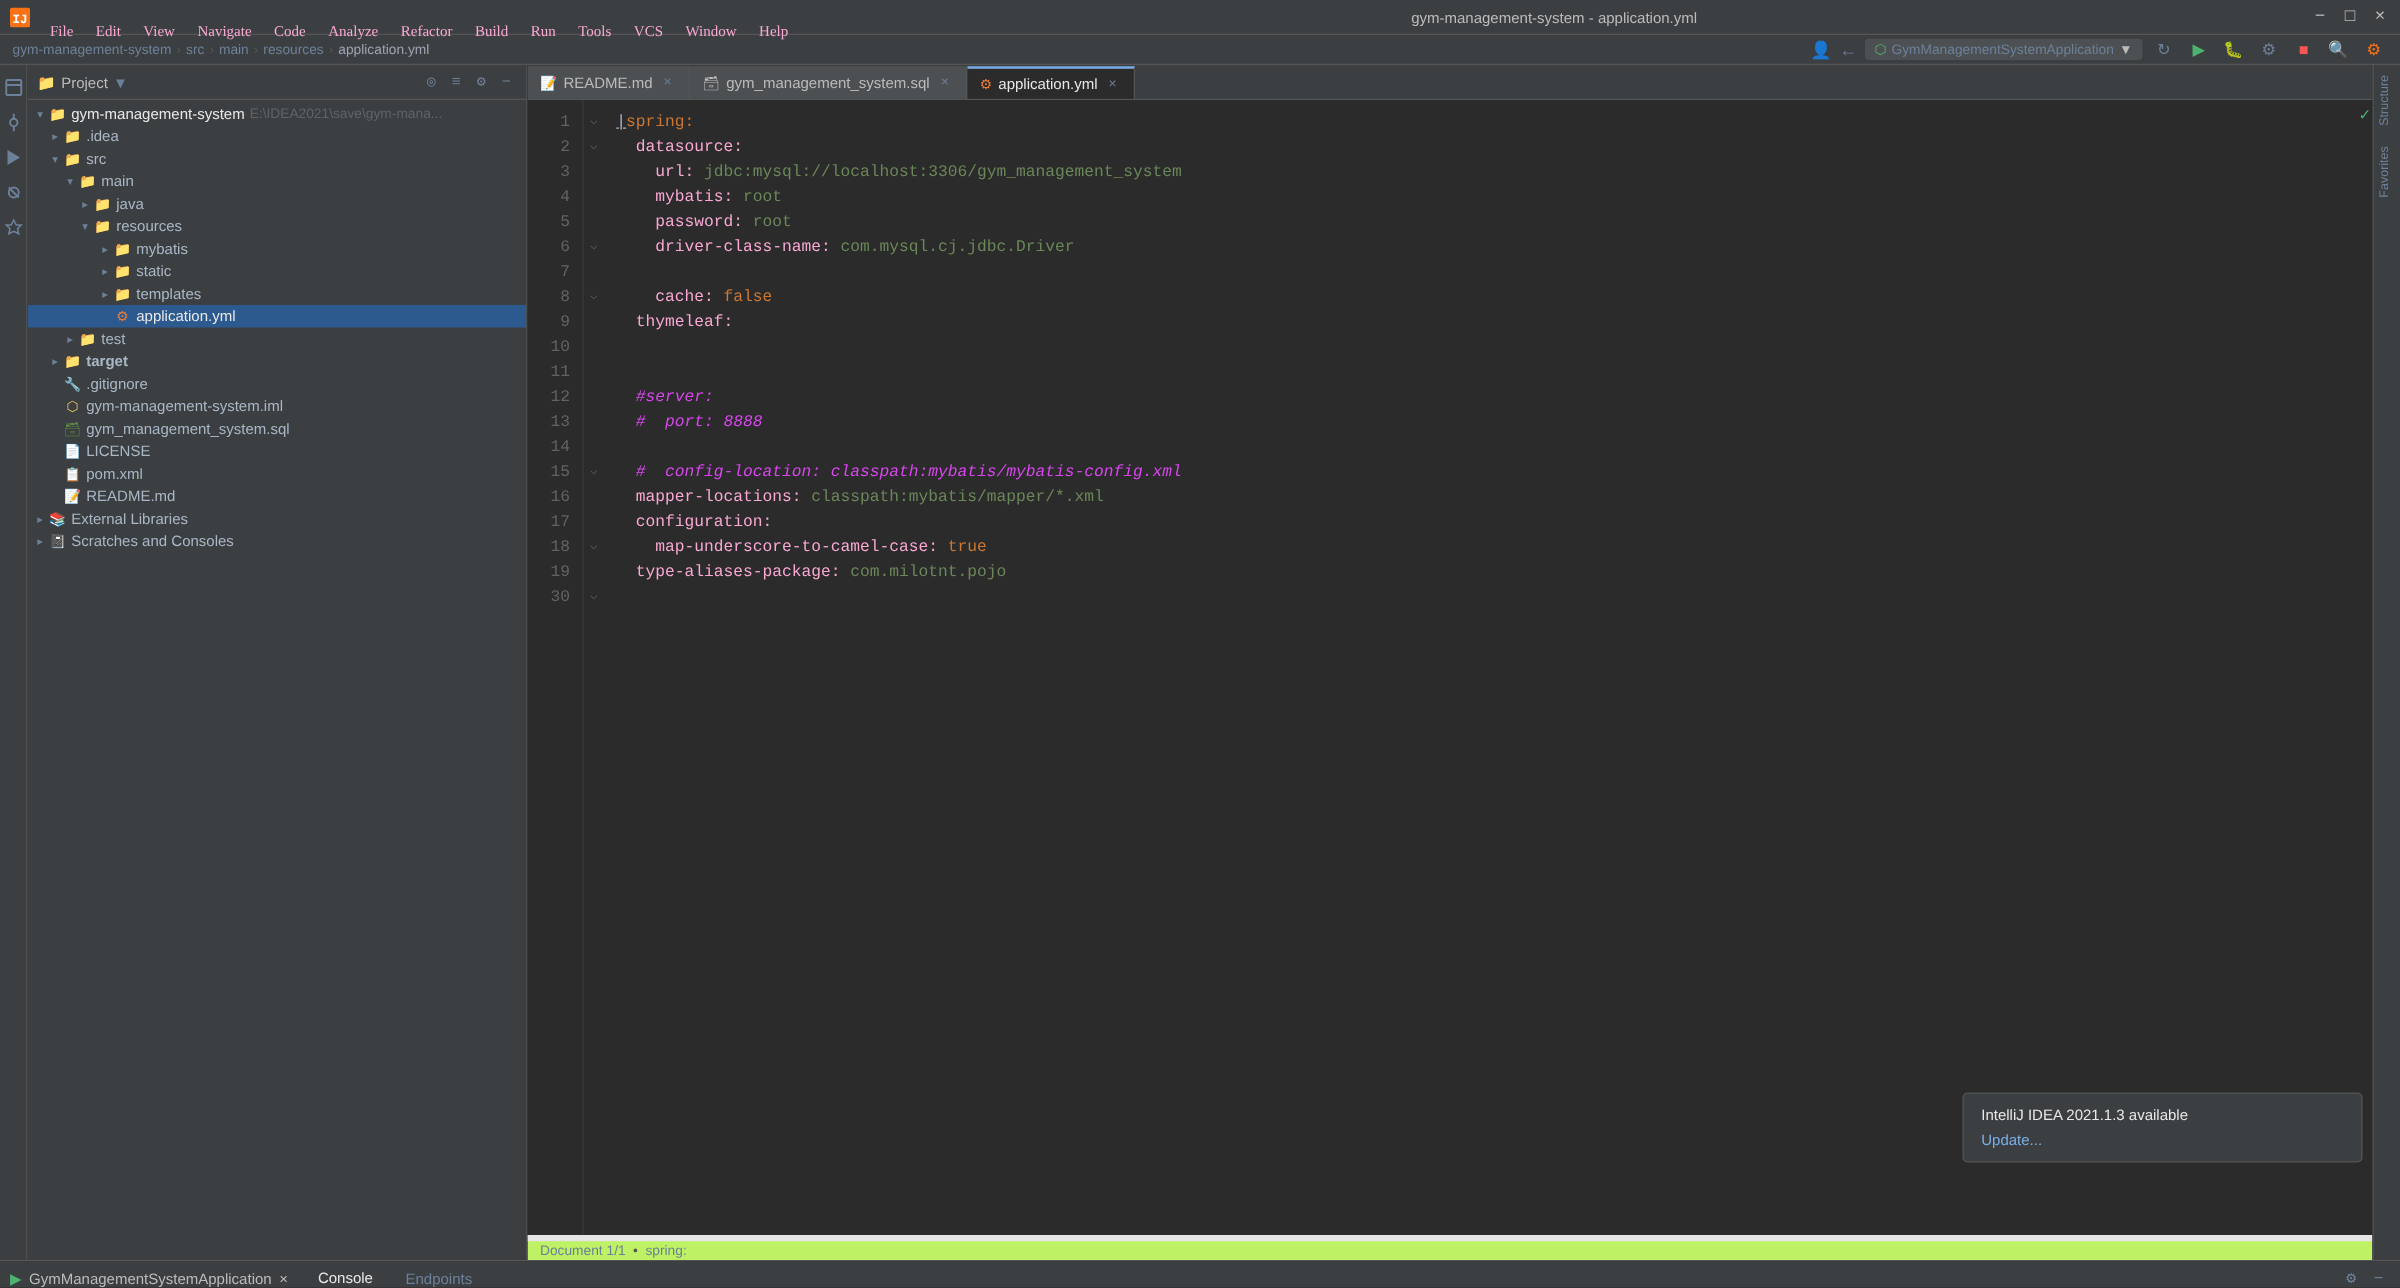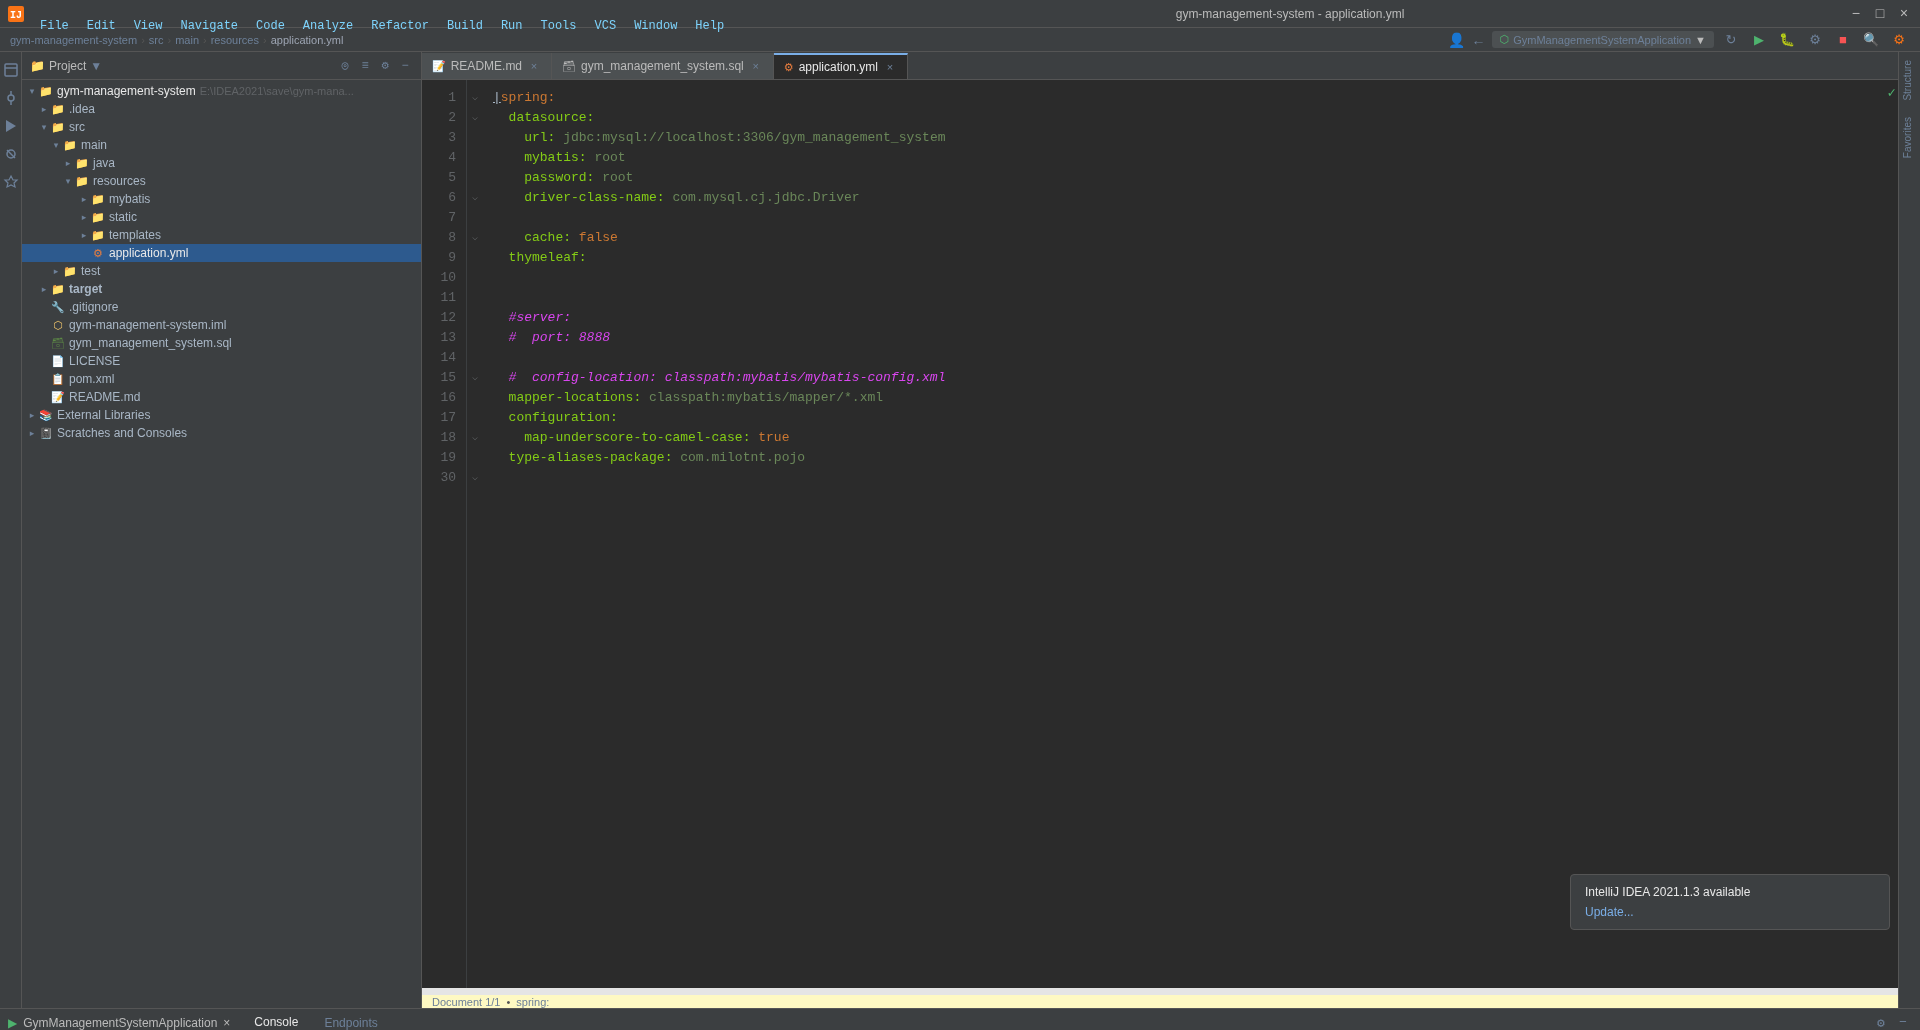--- a/index.html
+++ b/index.html
@@ -2,21 +2,21 @@
 <html><head>
   <meta charset="utf-8">
   <style>
     * { margin: 0; padding: 0; box-sizing: border-box; }
     body { width: 1920px; height: 1030px; background: #2b2b2b; font-family: 'Courier New', monospace; font-size: 12px; color: #a9b7c6; overflow: hidden; }
     
     
     #titlebar { height: 28px; background: #3c3f41; display: flex; align-items: center; justify-content: space-between; padding: 0 8px; border-bottom: 1px solid #555; }
     #titlebar-left { display: flex; align-items: center; gap: 8px; }
     #titlebar-menu { display: flex; gap: 2px; }
-    .menu-item { padding: 2px 8px; font-size: 12px; color: #7dd3fc; cursor: pointer; font-family: Liberation Mono, monospace; margin-top: 24px; }
+    .menu-item { padding: 2px 8px; font-size: 12px; color: #f9a8d4; cursor: pointer; font-family: Liberation Serif, serif; margin-top: 24px; }
     #titlebar-center { font-size: 12px; color: #bbb; font-family: Arial, sans-serif; }
     #titlebar-right { display: flex; gap: 8px; align-items: center; }
     .title-btn { width: 16px; height: 16px; cursor: pointer; color: #bbb; font-size: 14px; display: flex; align-items: center; justify-content: center; }
 
     
     #breadcrumb { height: 24px; background: #3c3f41; display: flex; align-items: center; padding: 0 10px; border-bottom: 1px solid #555; font-size: 11px; color: #6d8099; font-family: Arial, sans-serif; }
     #breadcrumb span { color: #6d8099; }
     #breadcrumb .crumb-sep { margin: 0 4px; color: #555; }
     #breadcrumb .crumb-last { color: #9da5b3; }
 
@@ -47,32 +47,32 @@
     .toolbar-btn { width: 22px; height: 22px; color: #6d8099; cursor: pointer; display: flex; align-items: center; justify-content: center; font-size: 13px; }
     #run-config { display: flex; align-items: center; gap: 4px; background: #4c5052; padding: 2px 8px; border-radius: 3px; font-size: 11px; font-family: Arial, sans-serif; color: #bbb; }
 
     
     #code-editor { flex: 1; display: flex; overflow: hidden; }
     #line-numbers { width: 45px; background: #2b2b2b; padding: 8px 0; color: #606366; font-size: 13px; text-align: right; padding-right: 10px; line-height: 20px; user-select: none; border-right: 1px solid #3c3f41; }
     #code-content { flex: 1; padding: 8px 0 8px 10px; overflow-y: auto; line-height: 20px; font-size: 13px; }
     .code-line { display: flex; align-items: flex-start; min-height: 20px; }
     .code-text { white-space: pre; }
     .k-comment { color: #d946ef; font-style: italic; }
-    .k-key { color: #84cc16; font-family: Liberation Mono, monospace; }
+    .k-key { color: #f9a8d4; font-family: Liberation Mono, monospace; }
     .k-val { color: #6a8759; }
     .k-bool { color: #cc7832; }
     .k-section { color: #cc7832; }
 
     
     #gutter { width: 16px; background: #2b2b2b; padding: 8px 0; line-height: 20px; }
     .gutter-line { height: 20px; display: flex; align-items: center; justify-content: center; }
     .fold-icon { color: #606366; font-size: 10px; cursor: pointer; }
 
     
-    #editor-status { height: 20px; background: #fef9c3; display: flex; align-items: center; padding: 0 10px; font-size: 11px; color: #6d8099; font-family: Arial, sans-serif; border-top: 7px solid #e5e5e5; }
+    #editor-status { height: 20px; background: #bef264; display: flex; align-items: center; padding: 0 10px; font-size: 11px; color: #6d8099; font-family: Arial, sans-serif; border-top: 5px solid #e5e5e5; }
 
     
     #bottom-panel { height: 195px; background: #2b2b2b; border-top: 1px solid #555; display: flex; flex-direction: column; }
     #bottom-tabs { height: 28px; background: #3c3f41; display: flex; align-items: center; justify-content: space-between; border-bottom: 1px solid #555; }
     #bottom-tab-left { display: flex; align-items: center; }
     .bottom-tab { padding: 0 12px; height: 28px; display: flex; align-items: center; font-size: 12px; font-family: Arial, sans-serif; cursor: pointer; color: #6d8099; }
     .bottom-tab.active { color: #e8e8e8; border-bottom: 2px solid #7aaee7; }
     #run-label { display: flex; align-items: center; gap: 6px; padding: 0 8px; font-size: 12px; font-family: Arial, sans-serif; color: #bbb; }
     #bottom-actions { display: flex; align-items: center; gap: 4px; padding-right: 8px; }
     .bottom-btn { width: 18px; height: 18px; color: #6d8099; cursor: pointer; display: flex; align-items: center; justify-content: center; font-size: 13px; }

